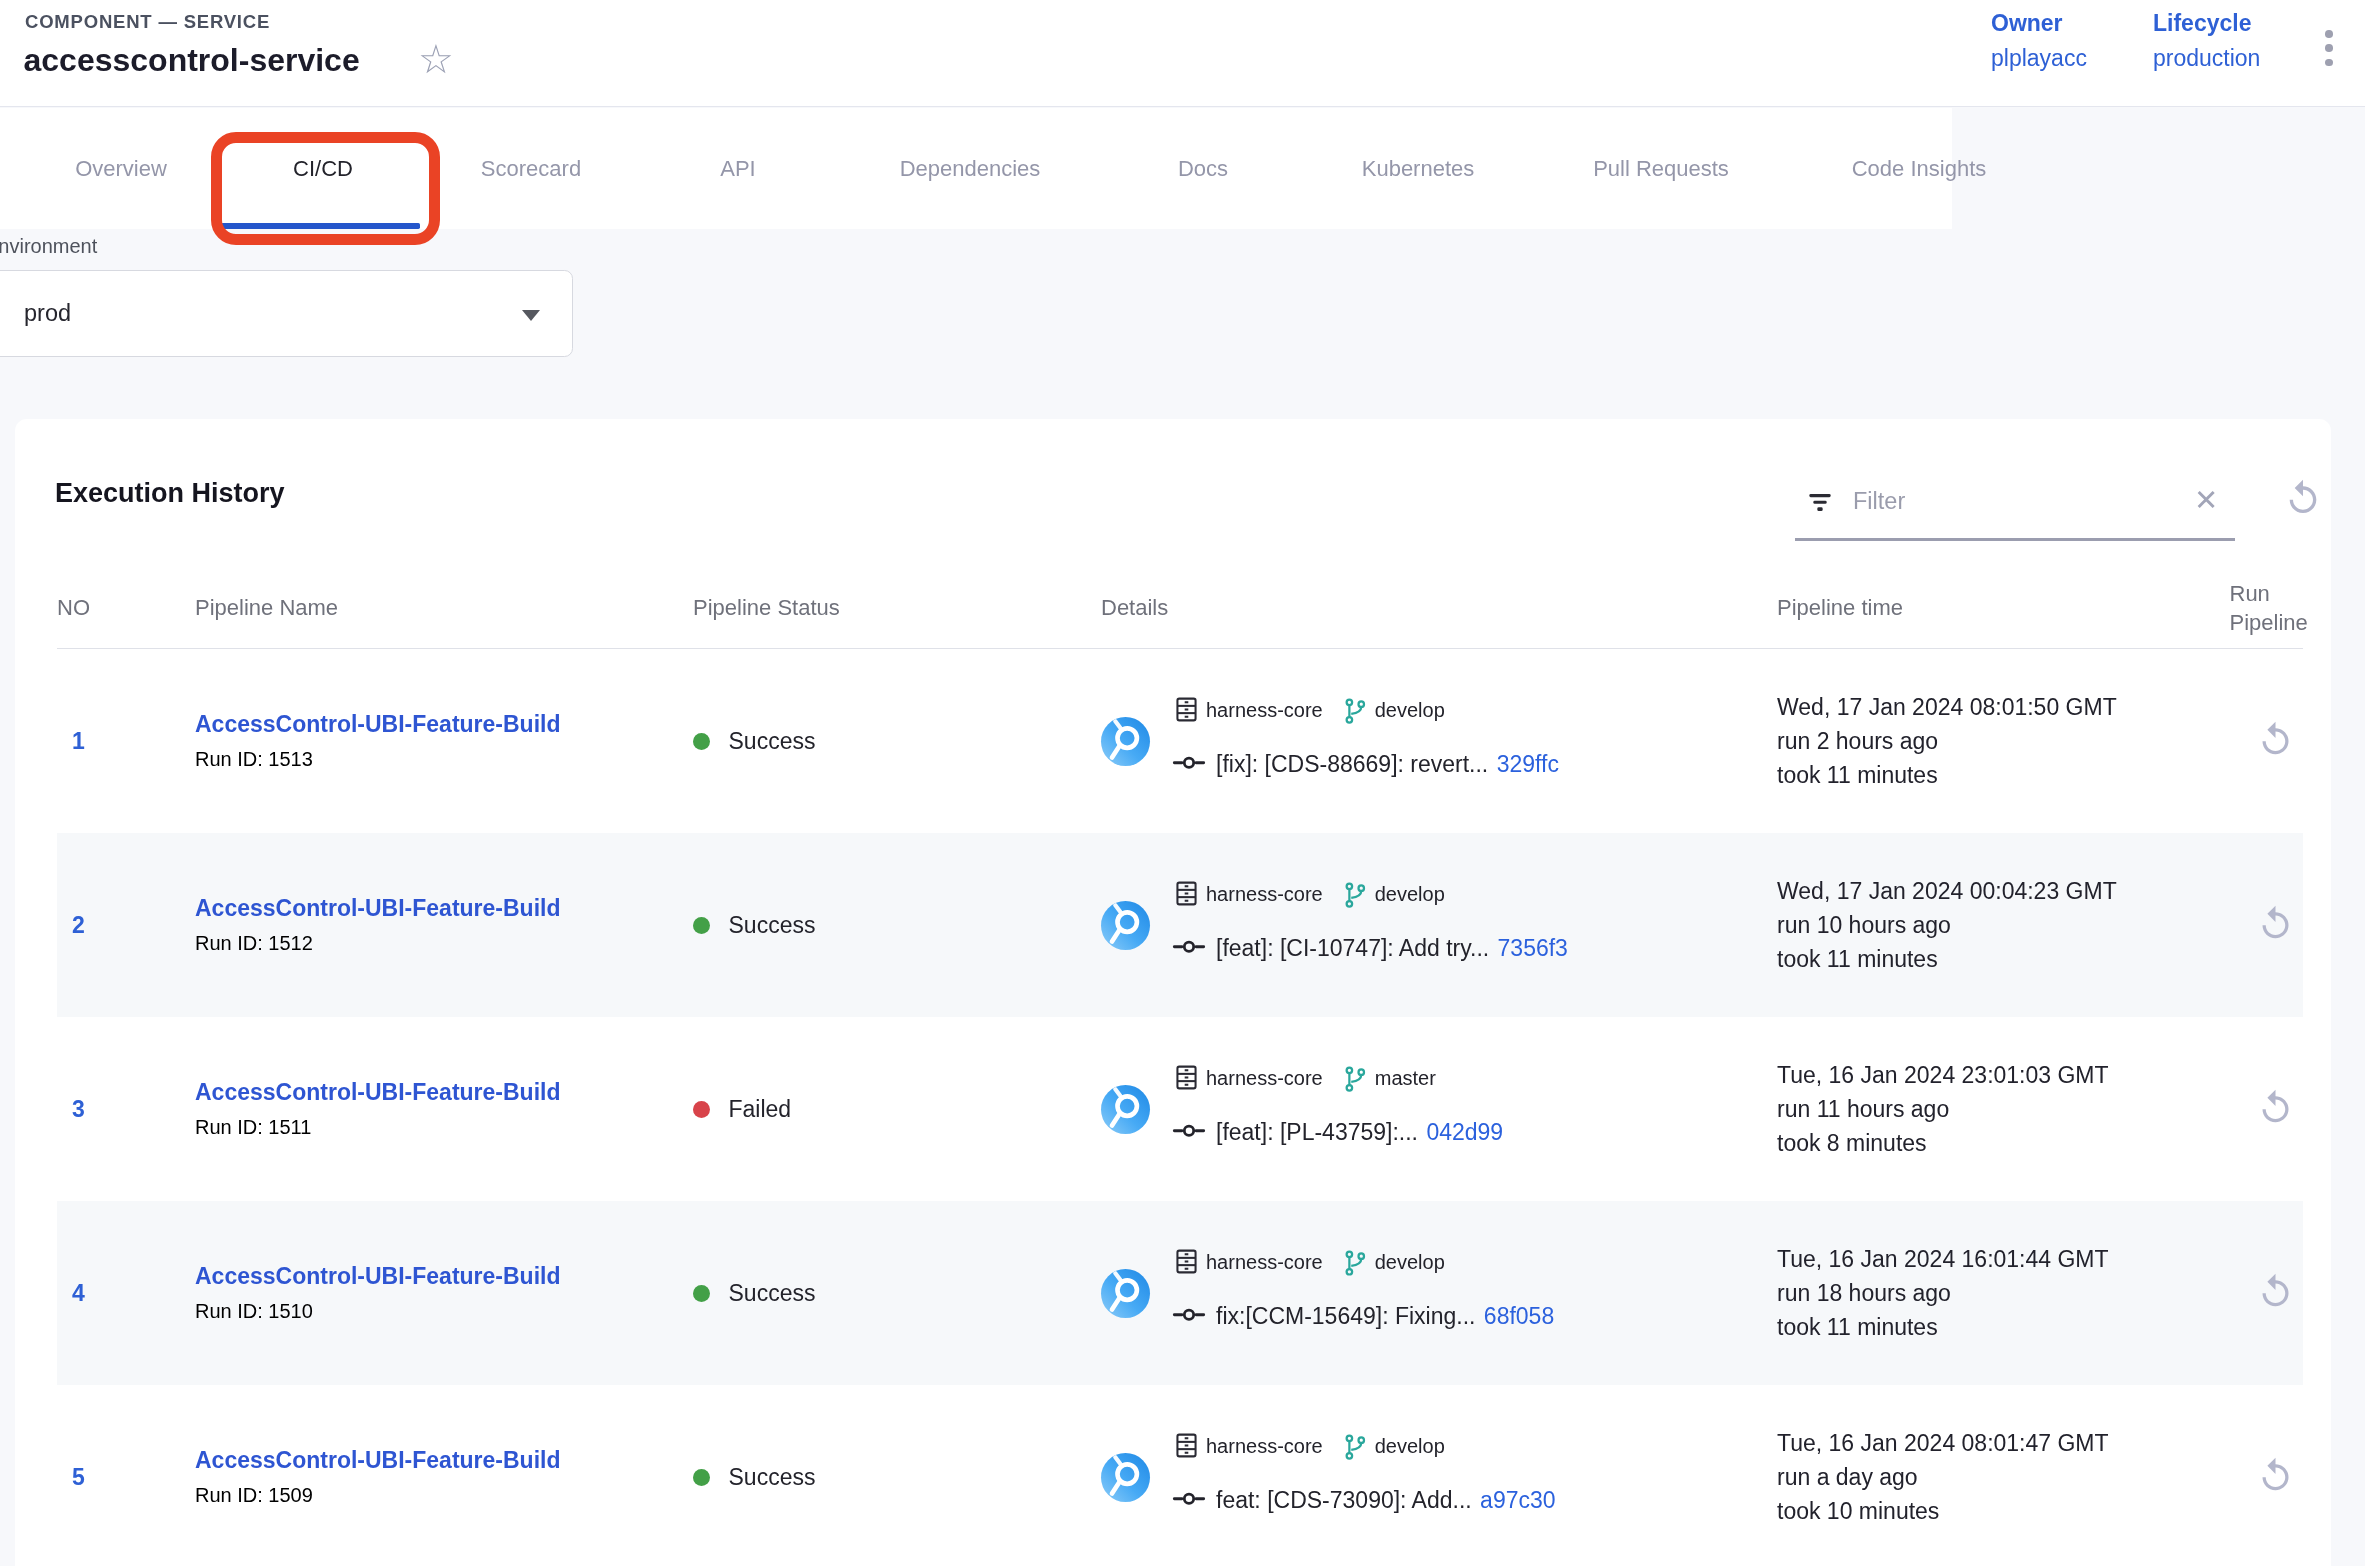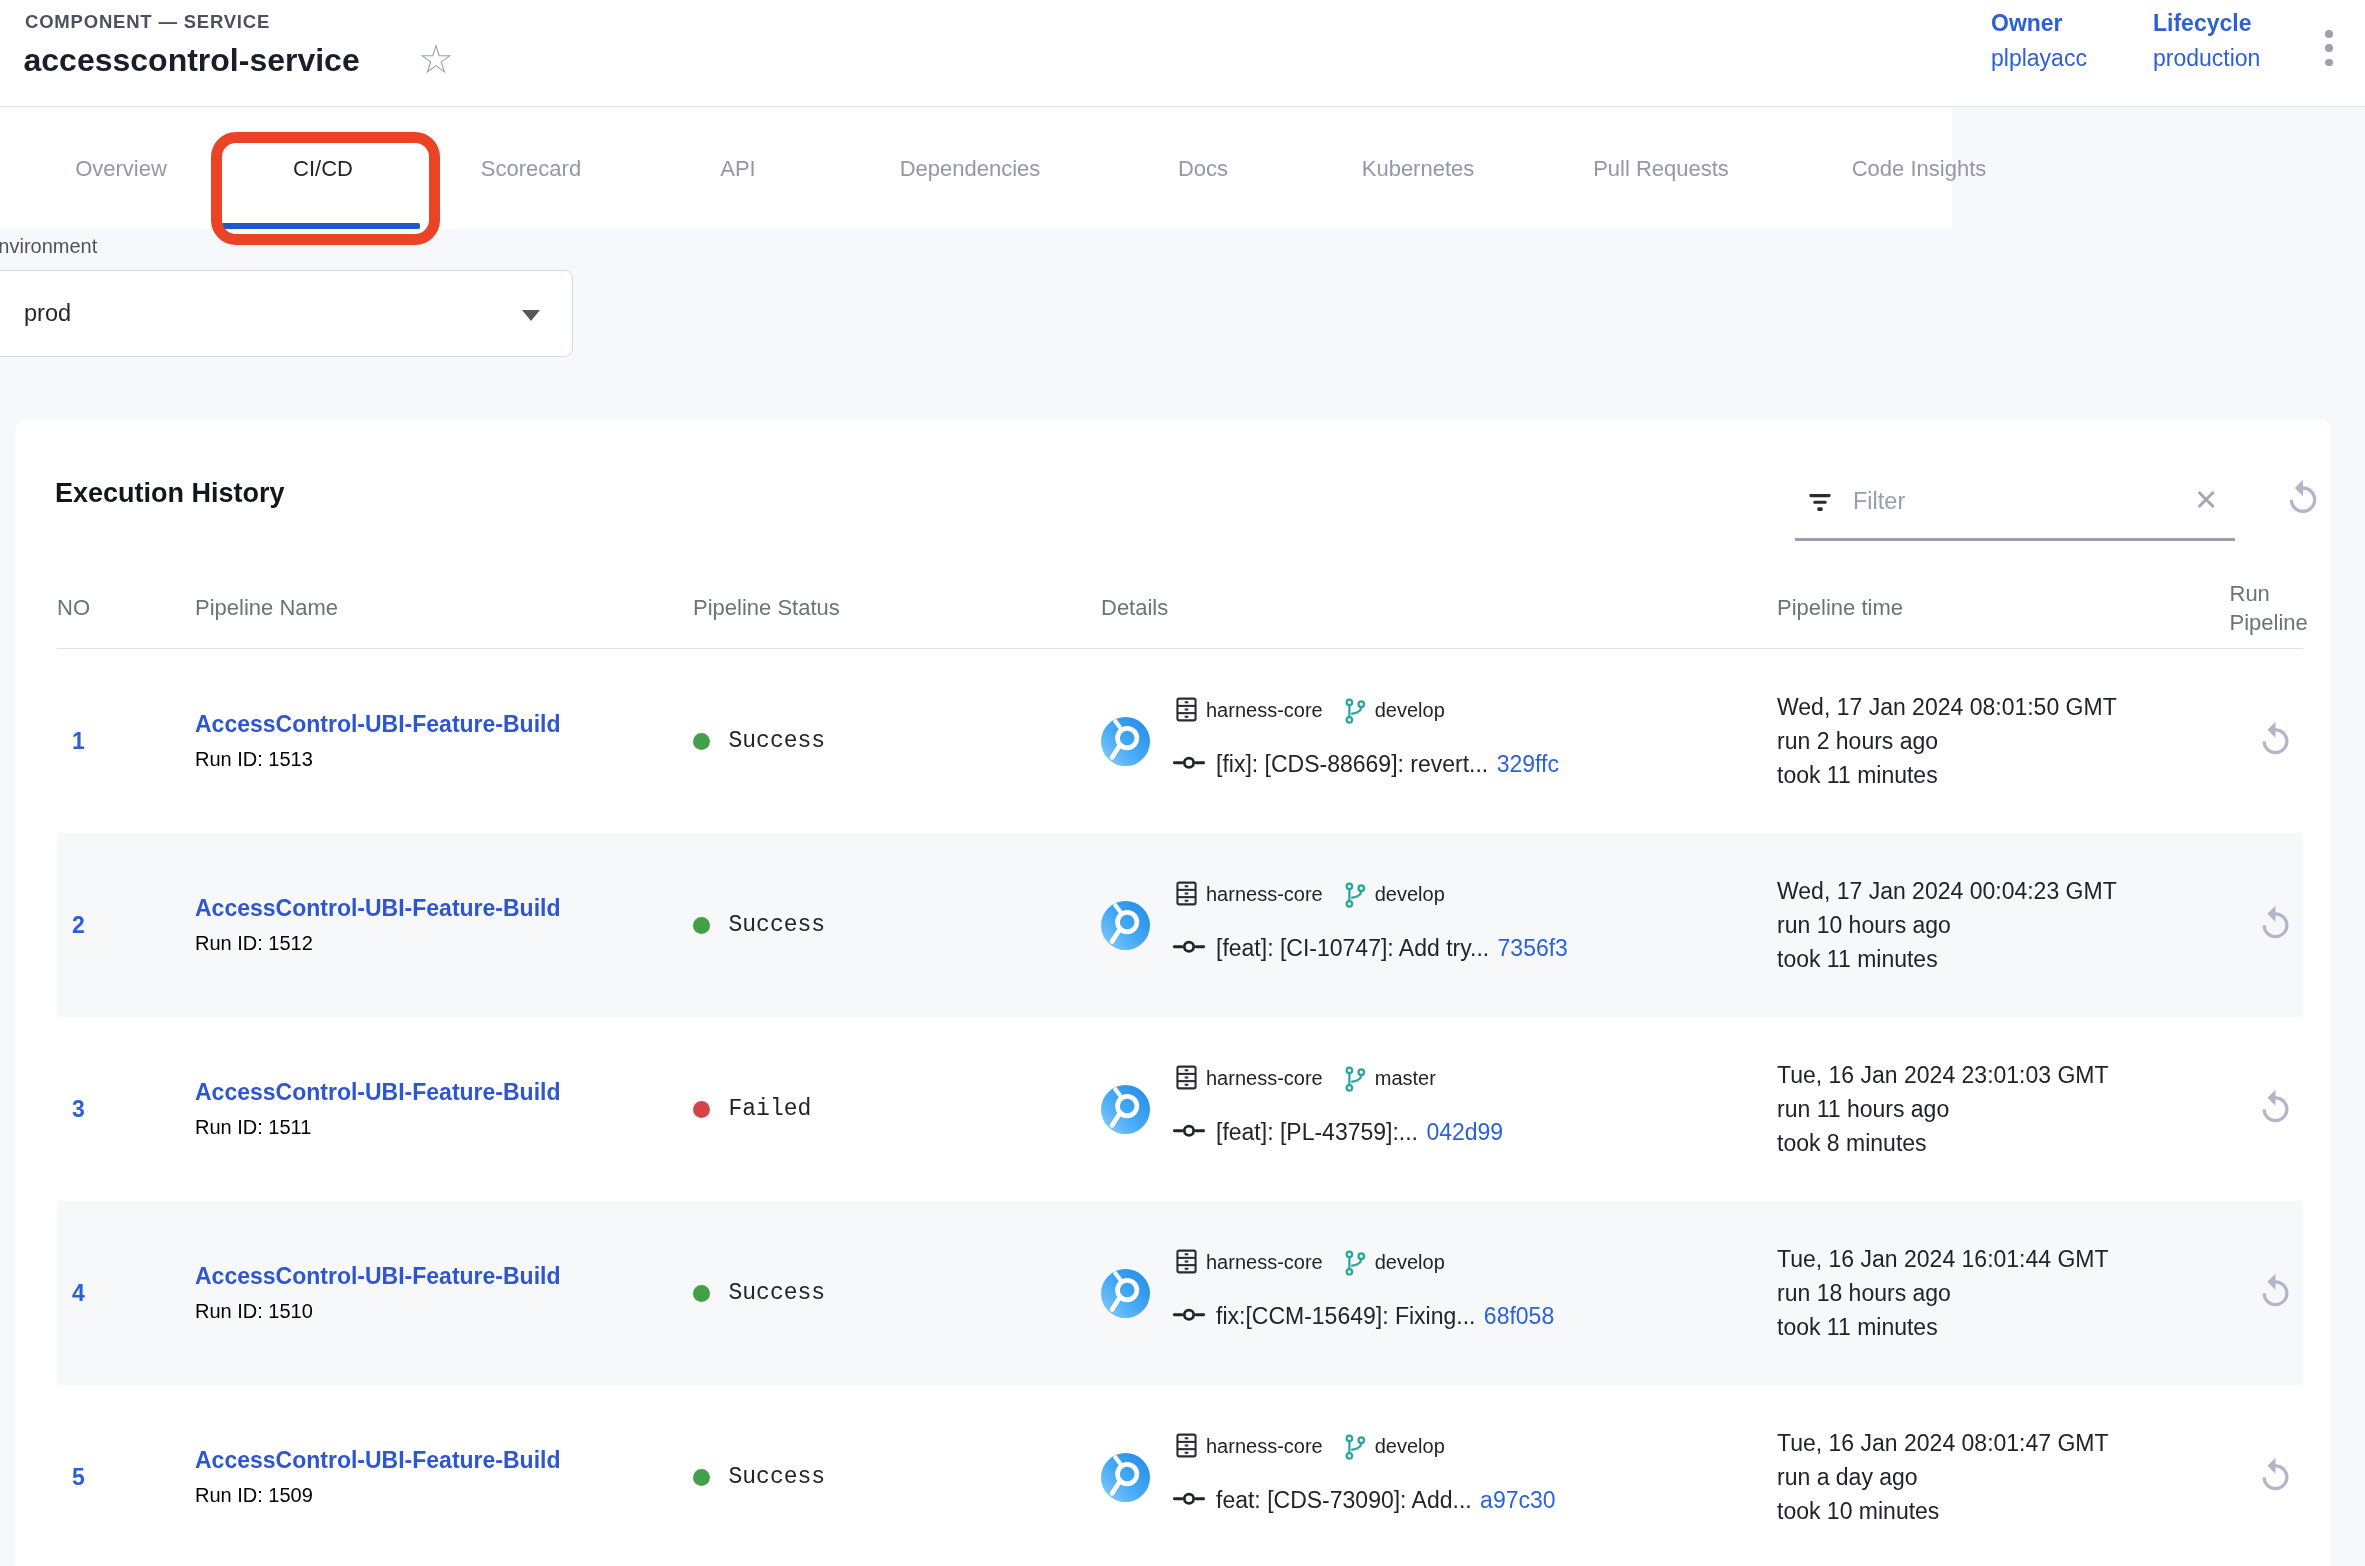--- a/index.html
+++ b/index.html
@@ -74,21 +74,21 @@
   .row:nth-of-type(even) { background:#ffffff; }
 
   .cell-no { padding-left:15px; font-size:23px; font-weight:600; color:#2e60d5; }
   .cell-name a { font-size:23px; font-weight:700; color:#2e55d2; text-decoration:none;
     cursor:pointer; display:block; }
   .run-id { font-size:20px; color:#000000; margin-top:10px; }
   .cell-status { display:flex; align-items:center; gap:18.5px; }
   .dot { width:17px; height:17px; border-radius:50%; }
   .dot-success { background:#43a047; }
   .dot-failed { background:#d8434a; }
-  .status-label { font-size:23px; color:#23232b;font-family:Liberation Mono, monospace; }
+  .status-label { font-size:23px; color:#23232b; }
 
   .cell-details { display:flex; align-items:center; gap:22px; }
   .ci-circle { width:49px; height:49px; border-radius:50%; flex:0 0 49px;
     background:linear-gradient(45deg,#8ecdf8 0%,#47aaf5 45%,#1e88e5 100%);
     position:relative; overflow:hidden; }
   .detail-lines { transform:translateY(-5px); }
   .dline { display:flex; align-items:center; }
   .dline-1 .seg-text { font-size:20px; color:#23232b; margin-left:5px; }
   .branch-wrap { margin-left:17px; display:flex; align-items:center; }
   .dline-2 { margin-top:24px; }

